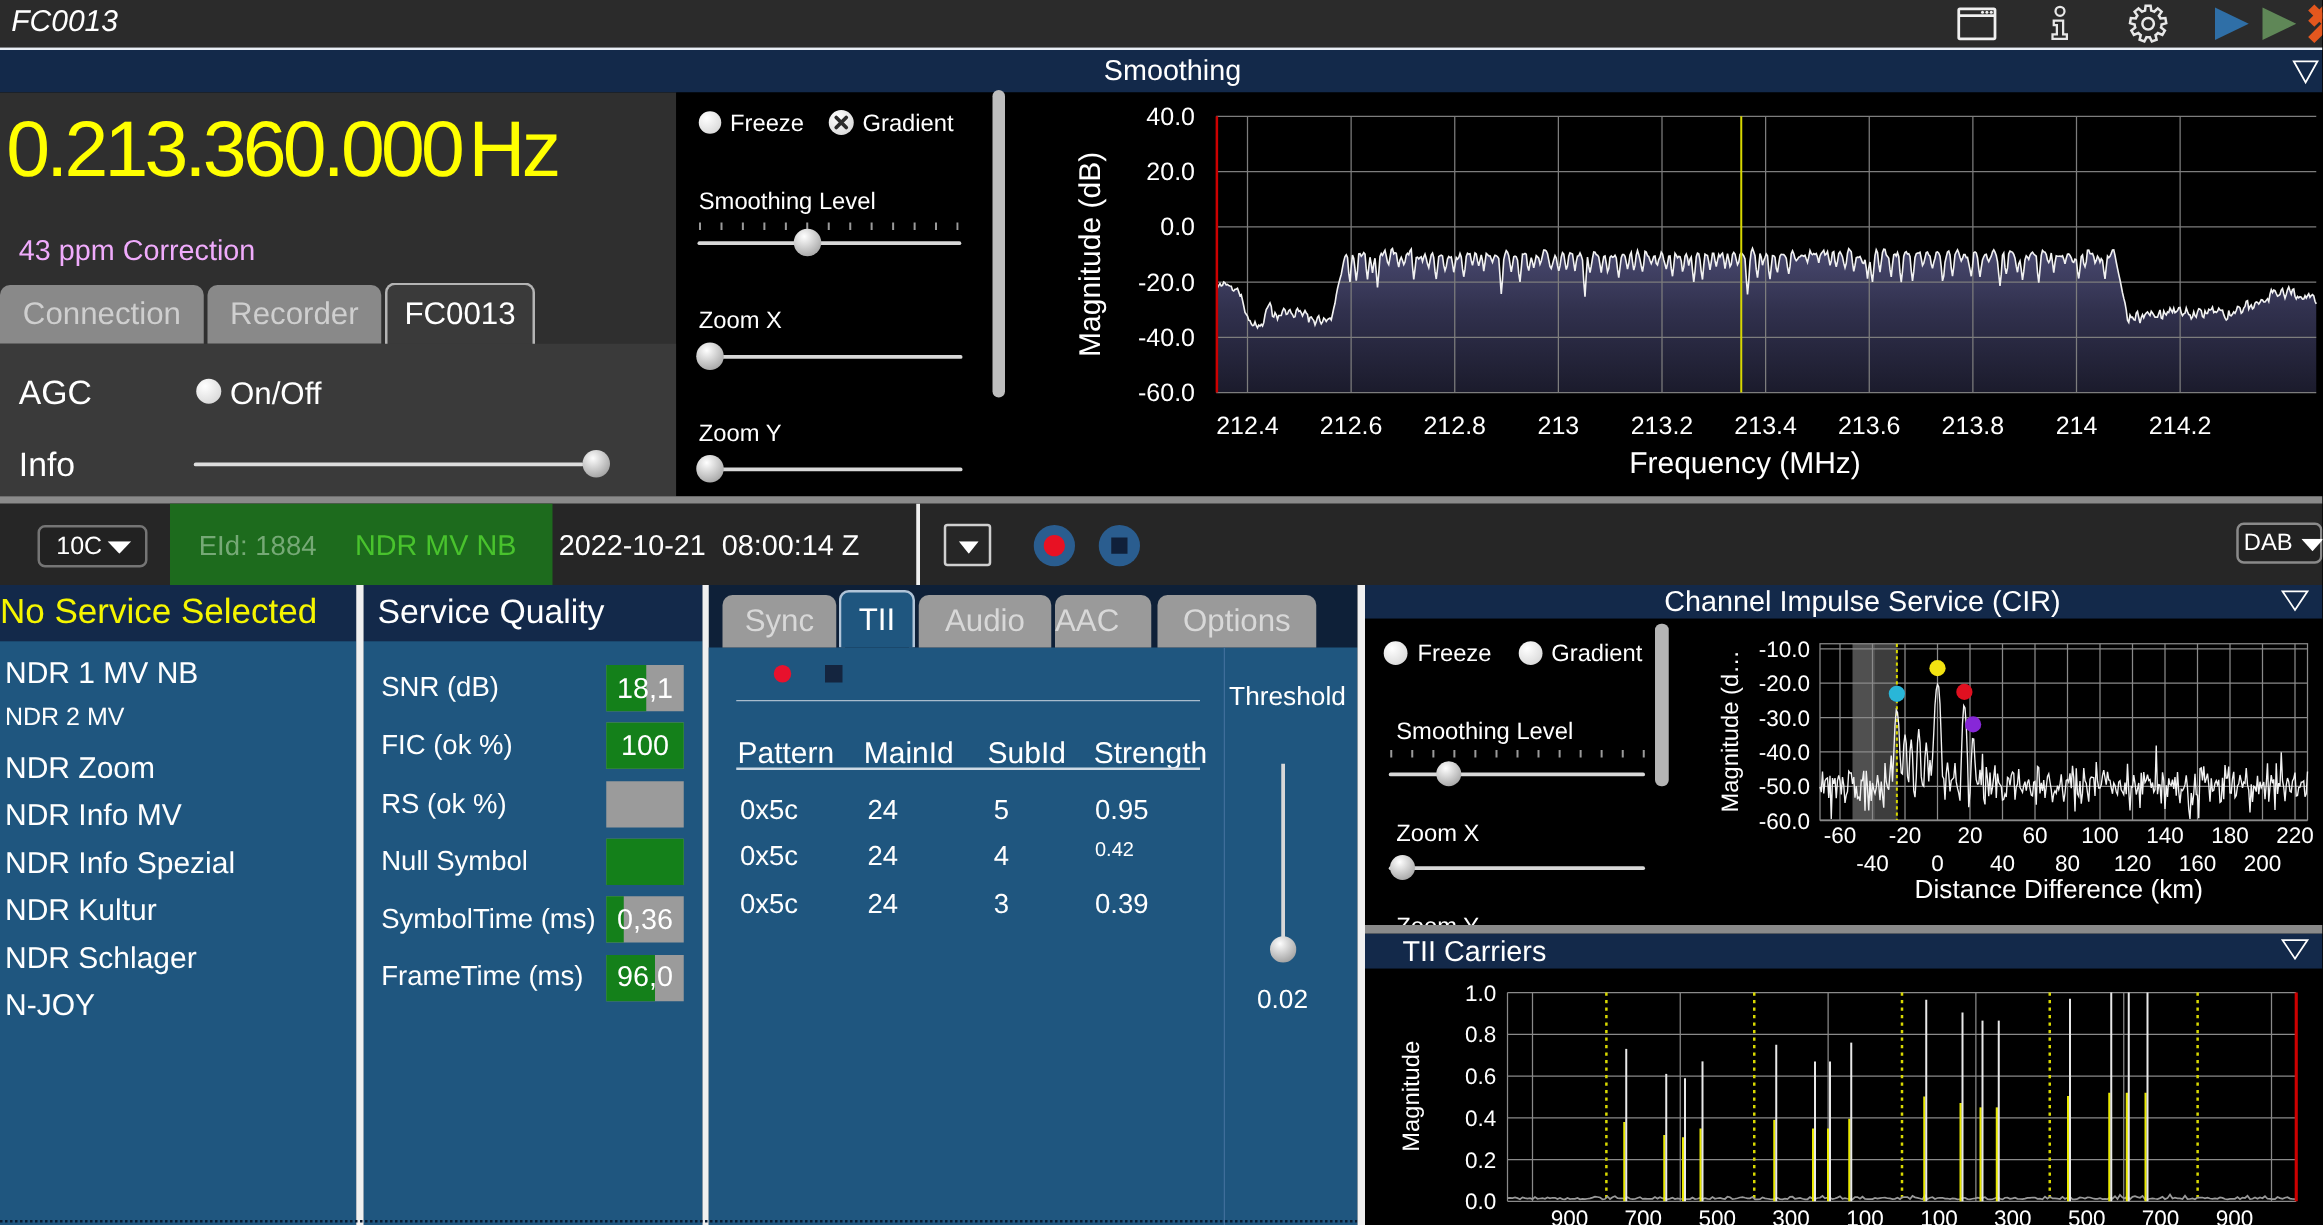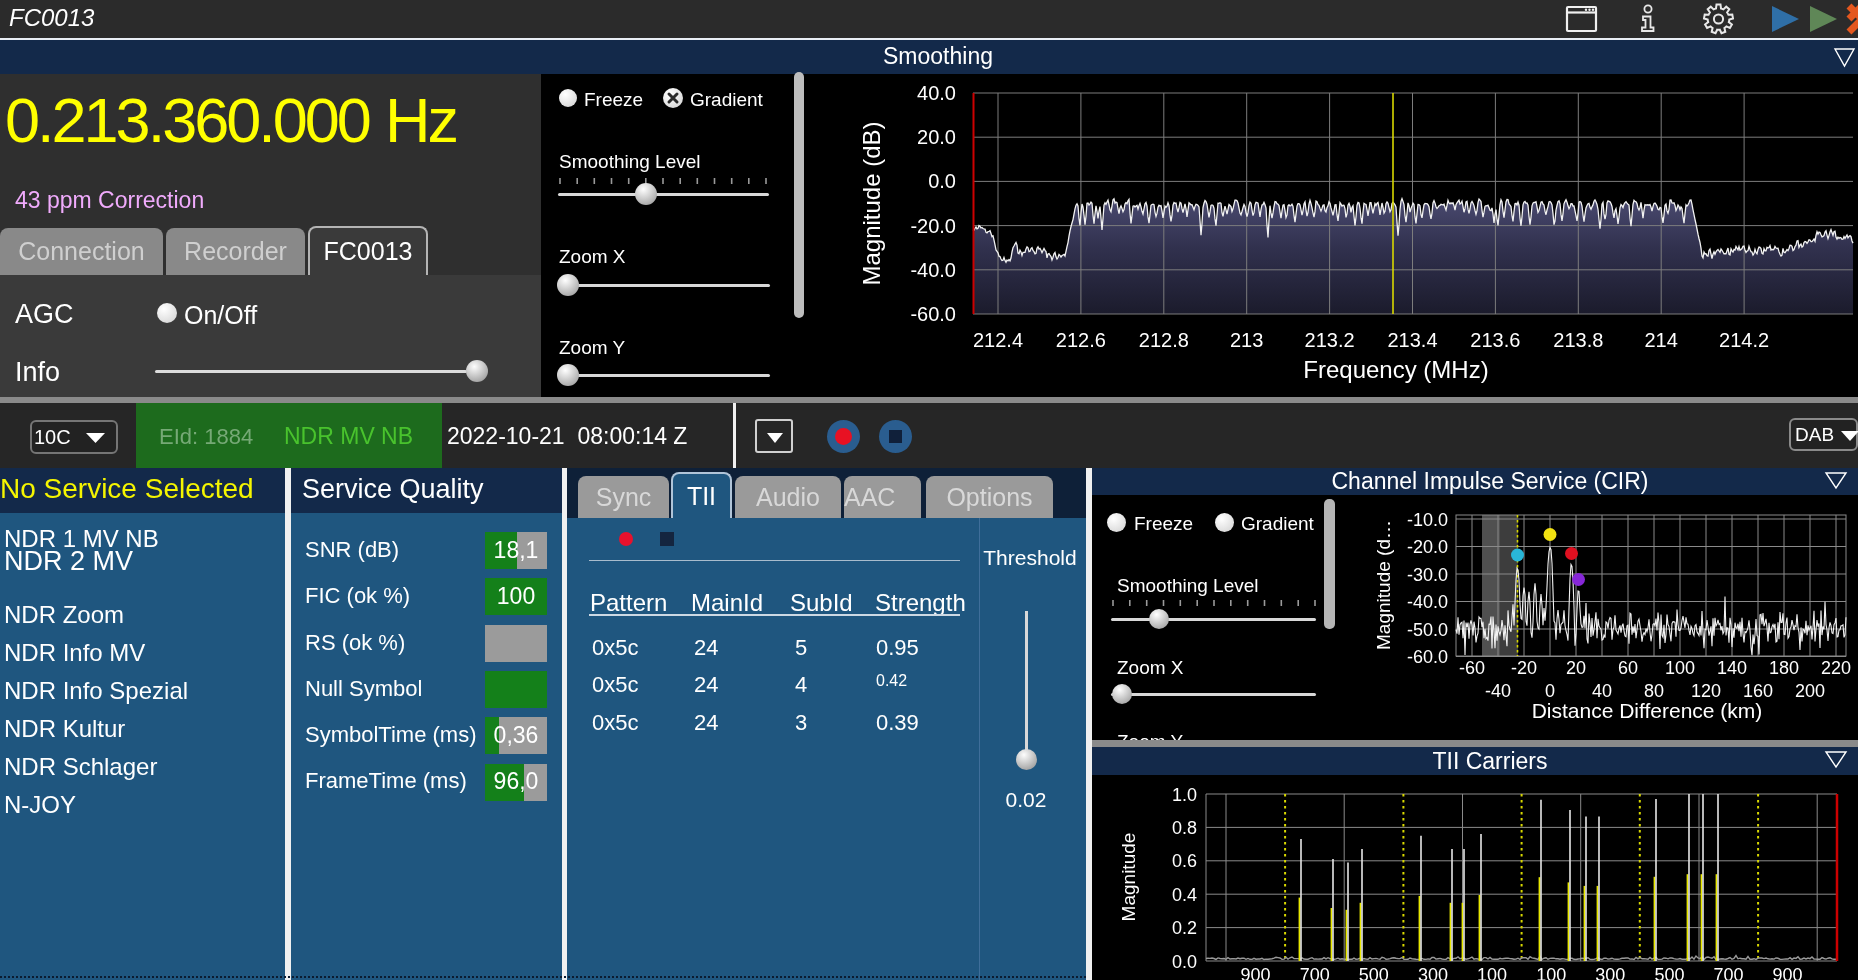--- a/index.html
+++ b/index.html
@@ -32,21 +32,21 @@
       <path d="M 291 6 L 304 19 L 291 32"></path>
       <path d="M 304 6 L 291 19"></path>
     </g>
   </svg>
 <div class="abs" style="left:0;top:38px;width:1858px;height:2px;background:#e9eef5"></div>
 <div class="hdr" style="left:0;top:40px;width:1858px;height:34px;line-height:33px;text-indent:18px">Smoothing</div>
 <svg class="abs" style="left:1833px;top:47px" width="24" height="22">
     <polygon points="2,2 21,2 11.5,19" fill="none" stroke="#fff" stroke-width="1.4"></polygon>
   </svg>
 <div class="abs" style="left:0;top:74px;width:541px;height:323px;background:#2f2f2f"></div>
-<div class="abs" style="left:5px;top:84px;font-size:63px;letter-spacing:-3px;color:#ffff00">0.213.360.000<span style="margin-left:16px">Hz</span></div>
+<div class="abs" style="left:5px;top:84px;font-size:63px;letter-spacing:-3px;color:#ffff00">0.213.360.000<span style="margin-left:6px">Hz</span></div>
 <div class="abs" style="left:15px;top:187px;font-size:23px;color:#f0abfc">43 ppm Correction</div>
 <div class="abs" style="left:0;top:228px;width:163px;height:47px;background:#898989;border-radius:8px 8px 0 0;color:#cfcfcf;font-size:25px;text-align:center;line-height:47px">Connection</div>
 <div class="abs" style="left:166px;top:228px;width:139px;height:47px;background:#898989;border-radius:8px 8px 0 0;color:#cfcfcf;font-size:25px;text-align:center;line-height:47px">Recorder</div>
 <div class="abs" style="left:308px;top:226px;width:120px;height:50px;background:#3a3a3a;border:2px solid #b4b4b4;border-bottom:none;border-radius:8px 8px 0 0;color:#fff;font-size:25px;text-align:center;line-height:47px">FC0013</div>
 <div class="abs" style="left:0;top:275px;width:541px;height:122px;background:#3a3a3a"></div>
 <div class="abs" style="left:15px;top:299px;font-size:27px">AGC</div>
 <div class="abs" style="left:157px;top:303px;width:20px;height:20px;border-radius:50%;background:radial-gradient(circle at 35% 30%,#fff,#cfcfcf)"></div>
 <div class="abs" style="left:184px;top:301px;font-size:25px">On/Off</div>
 <div class="abs" style="left:15px;top:357px;font-size:27px">Info</div>
 <div class="abs" style="left:155px;top:370px;width:312px;height:3px;background:#ddd;border-radius:2px"></div>
@@ -131,21 +131,21 @@
       <text x="1495.4" y="347" text-anchor="middle">213.6</text>
       <text x="1578.3" y="347" text-anchor="middle">213.8</text>
       <text x="1661.2" y="347" text-anchor="middle">214</text>
       <text x="1744.1" y="347" text-anchor="middle">214.2</text>
     </g>
     <text x="1396" y="378" text-anchor="middle" fill="#fff" font-family="Liberation Sans, sans-serif" font-size="24px">Frequency (MHz)</text>
     <text x="880" y="203.5" text-anchor="middle" fill="#fff" font-family="Liberation Sans, sans-serif" font-size="24px" transform="rotate(-90 880 203.5)">Magnitude (dB)</text>
   </svg>
 <div class="abs" style="left:0;top:397px;width:1858px;height:6px;background:#8a8a8a"></div>
 <div class="abs" style="left:0;top:403px;width:1858px;height:65px;background:#262626"></div>
-<div class="abs" style="left:30px;top:420px;width:88px;height:34px;border:2px solid #757575;border-radius:6px;background:#222;font-size:20px;line-height:30px;padding-left:2px">10C<svg style="position:absolute;left:54px;top:11px" width="19" height="10">
+<div class="abs" style="left:30px;top:420px;width:88px;height:34px;border:2px solid #757575;border-radius:6px;background:#222;font-size:20px;line-height:30px;padding-left:13px">10C<svg style="position:absolute;left:54px;top:11px" width="19" height="10">
       <polygon points="0,0 19,0 9.5,10" fill="#fff"></polygon>
     </svg></div>
 <div class="abs" style="left:136px;top:403px;width:306px;height:65px;background:#1d6b1d"></div>
 <div class="abs" style="left:159px;top:424px;font-size:22px;color:#76a976">EId: 1884</div>
 <div class="abs" style="left:284px;top:423px;font-size:23px;color:#49c32d">NDR MV NB</div>
 <div class="abs" style="left:447px;top:423px;font-size:23px;color:#fff">2022-10-21&nbsp;&nbsp;08:00:14 Z</div>
 <div class="abs" style="left:733px;top:403px;width:3px;height:65px;background:#f0f0f0"></div>
 <div class="abs" style="left:755px;top:419px;width:38px;height:34px;border:2px solid #d0d0d0;border-radius:3px;background:#262626">
     <svg style="position:absolute;left:10px;top:12px" width="16" height="10">
       <polygon points="0,0 16,0 8,10" fill="#fff"></polygon>
@@ -158,21 +158,21 @@
     <div class="abs" style="left:10px;top:10px;width:13px;height:13px;background:#10203a"></div>
   </div>
 <div class="abs" style="left:1789px;top:418px;width:69px;height:33px;border:2px solid #8a8a8a;border-radius:6px;background:#222;font-size:19px;line-height:29px;padding-left:4px">DAB<svg style="position:absolute;left:50px;top:11px" width="18" height="10">
       <polygon points="0,0 18,0 9,10" fill="#fff"></polygon>
     </svg></div>
 <div class="abs" style="left:0;top:468px;width:1086px;height:512px;background:#0e2038"></div>
 <div class="abs" style="left:0;top:468px;width:285px;height:45px;background:#13294a"></div>
 <div class="abs" style="left:0;top:513px;width:285px;height:467px;background:#1f567f"></div>
 <div class="abs" style="left:0;top:473px;font-size:28px;color:#f5f500">No Service Selected</div>
 <div class="abs" style="left:4px;top:525px;font-size:24px">NDR 1 MV NB</div>
-<div class="abs" style="left:4px;top:546px;font-size:27px">NDR 2 MV</div>
+<div class="abs" style="left:4px;top:563px;font-size:20px">NDR 2 MV</div>
 <div class="abs" style="left:4px;top:601px;font-size:24px">NDR Zoom</div>
 <div class="abs" style="left:4px;top:639px;font-size:24px">NDR Info MV</div>
 <div class="abs" style="left:4px;top:677px;font-size:24px">NDR Info Spezial</div>
 <div class="abs" style="left:4px;top:715px;font-size:24px">NDR Kultur</div>
 <div class="abs" style="left:4px;top:753px;font-size:24px">NDR Schlager</div>
 <div class="abs" style="left:4px;top:791px;font-size:24px">N-JOY</div>
 <div class="abs" style="left:285px;top:468px;width:6px;height:512px;background:#f0f0f0"></div>
 <div class="abs" style="left:291px;top:468px;width:271px;height:45px;background:#13294a"></div>
 <div class="abs" style="left:291px;top:513px;width:271px;height:467px;background:#1f567f"></div>
 <div class="abs" style="left:302px;top:474px;font-size:27px;color:#fff">Service Quality</div>
@@ -316,21 +316,21 @@
       <text x="1602.0" y="697" text-anchor="middle">40</text>
       <text x="1654.0" y="697" text-anchor="middle">80</text>
       <text x="1706.0" y="697" text-anchor="middle">120</text>
       <text x="1758.0" y="697" text-anchor="middle">160</text>
       <text x="1810.0" y="697" text-anchor="middle">200</text>
     </g>
     <text x="1647" y="718" text-anchor="middle" fill="#fff" font-family="Liberation Sans, sans-serif" font-size="21px">Distance Difference (km)</text>
     <text x="1390" y="585" text-anchor="middle" fill="#fff" font-family="Liberation Sans, sans-serif" font-size="19px" transform="rotate(-90 1390 585)">Magnitude (d…</text>
   </svg>
 <div class="abs" style="left:1092px;top:740px;width:766px;height:7px;background:#8a8a8a"></div>
-<div class="abs" style="left:1092px;top:747px;width:766px;height:28px;background:#13294a;text-align:center;font-size:23px;line-height:28px;text-indent:30px">TII Carriers</div>
+<div class="abs" style="left:1092px;top:747px;width:766px;height:28px;background:#13294a;text-align:left;font-size:23px;line-height:28px;text-indent:30px">TII Carriers</div>
 <svg class="abs" style="left:1824px;top:749px" width="24" height="22">
     <polygon points="2,3 22,3 12,18" fill="none" stroke="#fff" stroke-width="1.4"></polygon>
   </svg>
 <div class="abs" style="left:1092px;top:775px;width:766px;height:205px;background:#000"></div>
 <svg style="position:absolute;left:1092px;top:775px" width="766" height="205" viewBox="1092 775 766 205">
     <g stroke="#8a8a8a" stroke-width="1">
       <line x1="1206" y1="794.0" x2="1837" y2="794.0"></line>
       <line x1="1206" y1="827.4" x2="1837" y2="827.4"></line>
       <line x1="1206" y1="860.8" x2="1837" y2="860.8"></line>
       <line x1="1206" y1="894.2" x2="1837" y2="894.2"></line>

